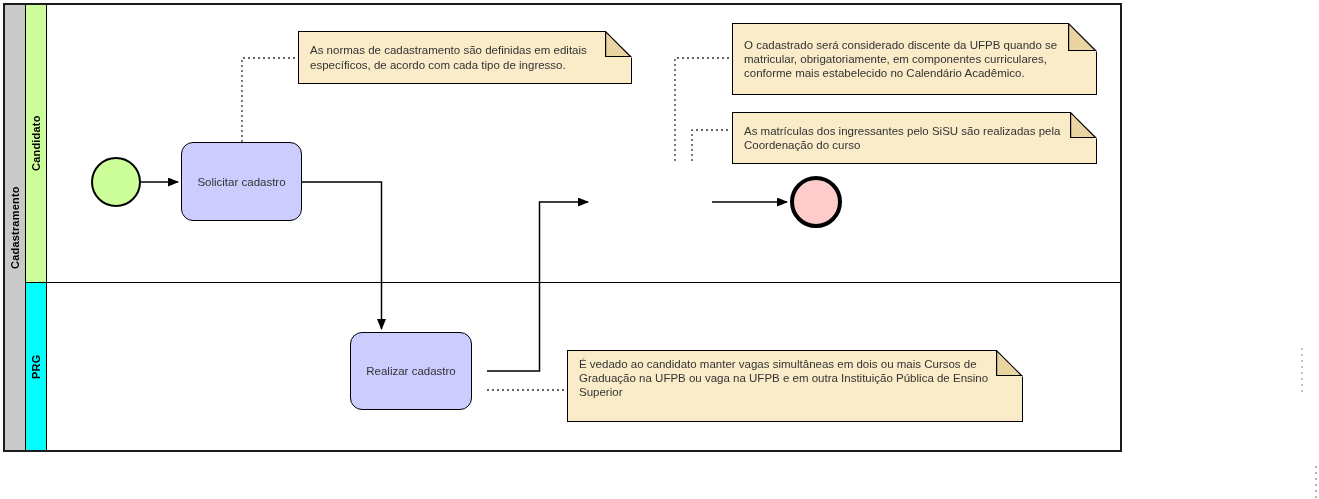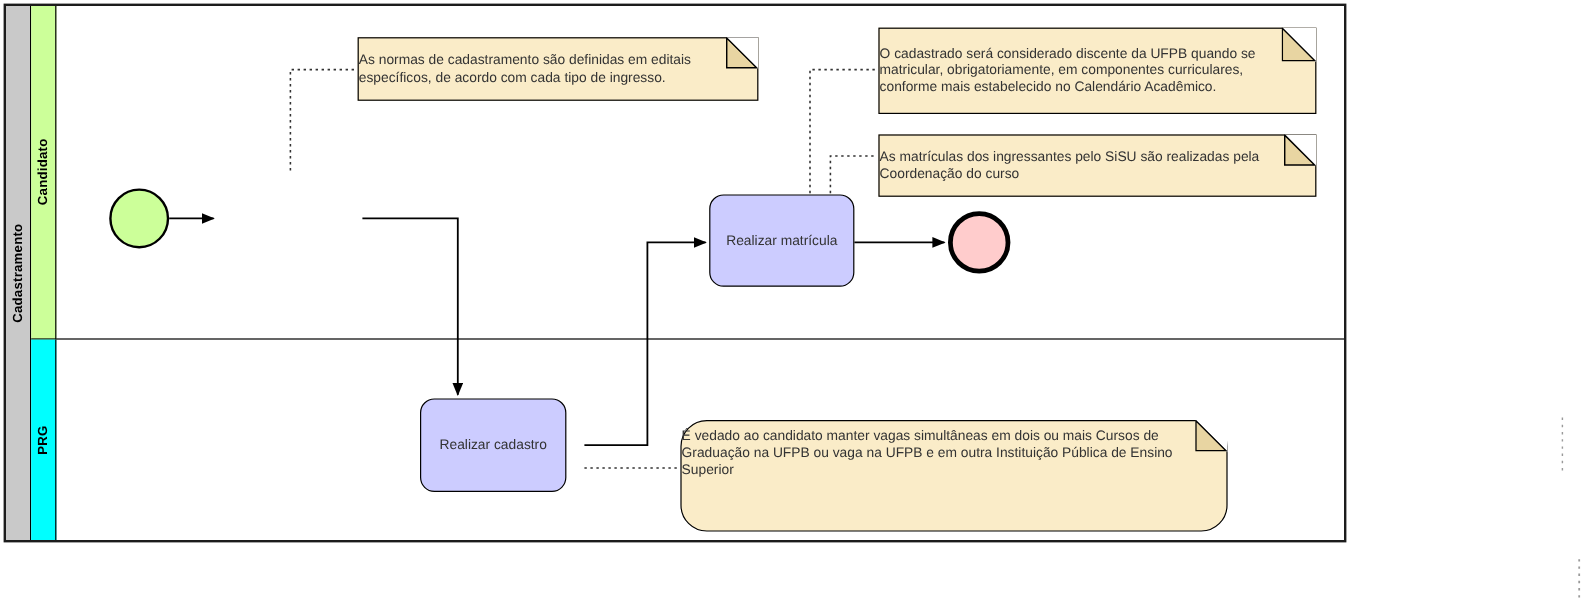--- a/index.html
+++ b/index.html
@@ -47,29 +47,29 @@
   }
   .event { position:absolute; border-radius:50%; }
   .event.start { left:91px; top:157px; width:50px; height:50px; background:#ccff99; border:2px solid #000; }
   .event.end   { left:790px; top:176px; width:52px; height:52px; background:#ffcccc; border:4px solid #000; }
 
   
   .note {
     position:absolute; background:#faecc8; border:1px solid #000;
     font-size:11.5px; line-height:1.22; color:#333;
     display:flex; align-items:center;
-    padding:2px 28px 2px 0;
+    padding:2px 28px 2px 11px;
   }
   .note.top-align { align-items:flex-start; padding-top:6px; }
   .note .fold { position:absolute; top:-1px; right:-1px; }
 
   #note-1 { left:298px; top:31px;  width:334px; height:53px; }
   #note-2 { left:732px; top:23px;  width:365px; height:72px; }
   #note-3 { left:732px; top:112px; width:365px; height:52px; }
-  #note-4 { left:567px; top:350px; width:456px; height:93px;border-radius:22px; }
+  #note-4 { left:567px; top:350px; width:456px; height:72px; }
 
   #task-1 { left:181px; top:142px; width:121px; height:79px; }
   #task-2 { left:591px; top:162px; width:121px; height:77px; }
   #task-3 { left:350px; top:332px; width:122px; height:78px; }
 </style>
 </head>
 <body>
 
 <div class="stage">
 
@@ -103,22 +103,22 @@
     <path d="M692,161 V130 H731" stroke="#333" stroke-width="1.3" stroke-dasharray="2 3" fill="none"></path>
     <path d="M487,390 H566" stroke="#333" stroke-width="1.3" stroke-dasharray="2 3" fill="none"></path>
 
     <path d="M1302,348 V392" stroke="#9a9a9a" stroke-width="1.2" stroke-dasharray="2 4" fill="none"></path>
     <path d="M1316,466 V499" stroke="#9a9a9a" stroke-width="1.5" stroke-dasharray="2 4" fill="none"></path>
   </svg>
 
   <div class="event start"></div>
   <div class="event end"></div>
 
-  <div class="task" id="task-2">
-    <span>Realizar matrícula</span>
+  <div class="task" id="task-1">
+    <span>Solicitar cadastro</span>
   </div>
   <div class="task" id="task-3">
     <span>Realizar cadastro</span>
   </div>
 
   <div class="note" id="note-1">
     <span>As normas de cadastramento são definidas em editais específicos, de acordo com cada tipo de ingresso.</span>
     <svg class="fold" width="27" height="27" viewBox="0 0 27 27">
       <path d="M0,0 L27,0 L27,27 Z" fill="#ffffff"></path>
       <path d="M0.6,0.6 L25.5,25.5 L0.6,25.5 Z" fill="#e8d5a2" stroke="#000" stroke-width="1.2"></path>

